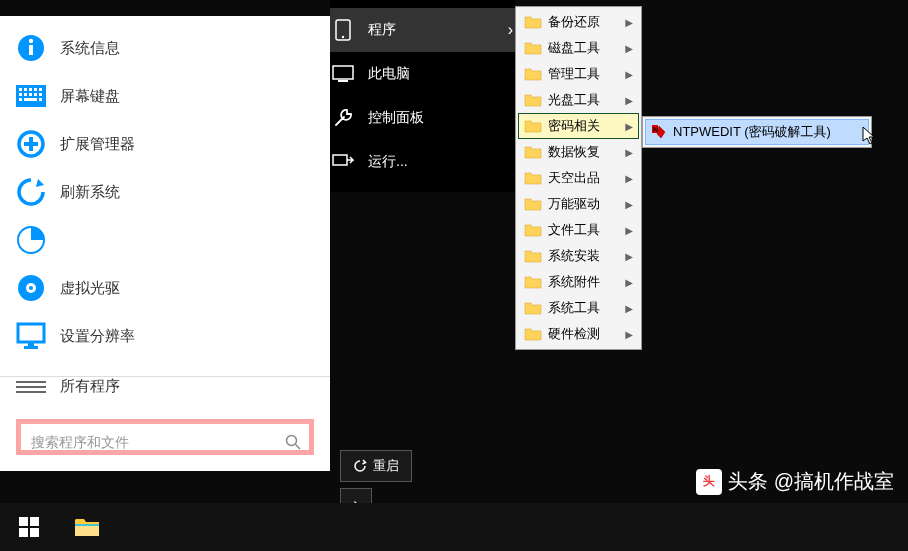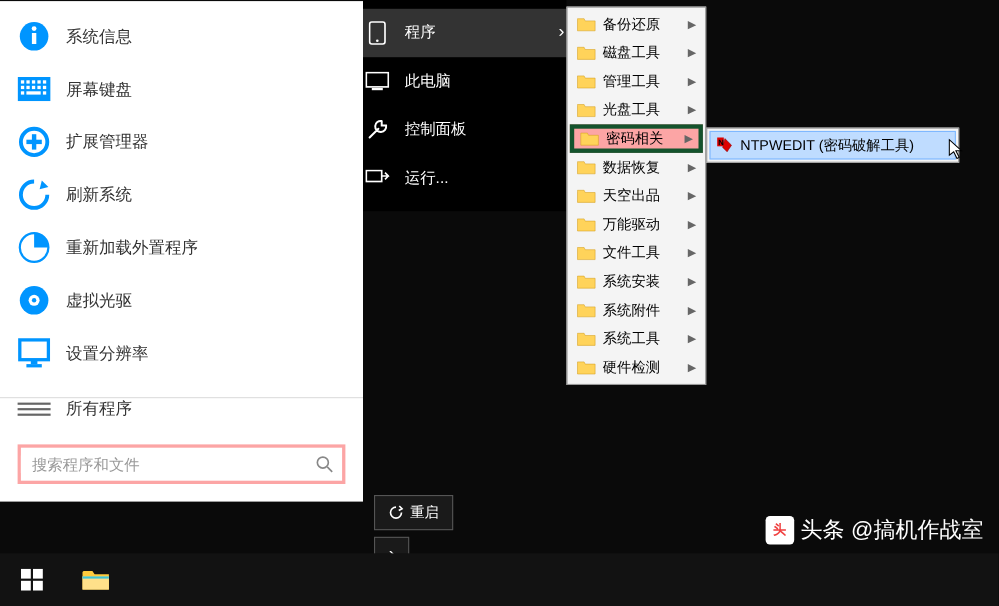--- a/index.html
+++ b/index.html
@@ -1,48 +1,48 @@
 <!DOCTYPE html>
 <html><head>
 <meta charset="utf-8">
 <style>
 * { margin: 0; padding: 0; box-sizing: border-box; font-family: "Microsoft YaHei", "Segoe UI", sans-serif; }
 body { width: 908px; height: 551px; background: #0a0a0a; overflow: hidden; position: relative; }
 
 
-.start-menu { position: absolute; left: 0; top: 1px; width: 330px; height: 455px; background: #fff; display: flex; flex-direction: column; }
+.start-menu { position: absolute; left: 0; top: 16px; width: 330px; height: 455px; background: #fff; display: flex; flex-direction: column; }
 .menu-items { flex: 1; padding: 8px 0; }
 .menu-item { display: flex; align-items: center; height: 48px; padding: 0 16px; cursor: pointer; }
 .menu-icon { width: 30px; height: 30px; margin-right: 14px; display: flex; align-items: center; justify-content: center; }
 .menu-label { font-size: 15px; color: #333; }
 .divider-row { display: flex; height: 40px; padding: 0 16px; border-top: 1px solid #ddd; margin-top: 8px; }
 .divider-row .bars { width: 30px; height: 20px; margin-right: 14px; display: flex; flex-direction: column; justify-content: center; gap: 3px; }
 .divider-row .bars span { height: 2px; background: #666; }
 .search-row { padding: 10px 16px 16px; }
-.search-box { position: relative; width: 100%; height: 36px; border: 3px solid #fca5a5; display: flex; align-items: center; }
+.search-box { position: relative; width: 100%; height: 36px; border: 5px solid #fca5a5; display: flex; align-items: flex-end; }
 .search-box input { flex: 1; border: none; outline: none; font-size: 14px; padding: 0 10px; color: #333; }
 .search-box input::placeholder { color: #999; }
 .search-icon { width: 32px; display: flex; align-items: center; justify-content: center; color: #888; }
 
 
 .dark-menu { position: absolute; left: 330px; top: 0; width: 185px; background: #000; padding: 8px 0; }
 .dark-item { display: flex; align-items: center; height: 44px; padding: 0 2px; color: #fff; cursor: pointer; font-size: 14px; }
 .dark-item.active { background: #333; }
 .dark-icon { width: 22px; height: 22px; margin-right: 14px; display: flex; align-items: center; justify-content: center; }
 .dark-chevron { margin-left: auto; color: #fff; font-size: 16px; }
 
 
 .restart-row { position: absolute; left: 340px; top: 450px; display: flex; gap: 6px; flex-direction: column; }
 .restart-btn { height: 32px; padding: 0 12px; background: #1a1a1a; border: 1px solid #555; color: #fff; display: flex; align-items: center; font-size: 13px; cursor: pointer; gap: 6px; }
 .restart-next { width: 32px; height: 32px; background: #1a1a1a; border: 1px solid #555; color: #fff; display: flex; align-items: center; justify-content: center; cursor: pointer; }
 
 
 .folder-menu { position: absolute; left: 515px; top: 6px; width: 127px; background: #f4f4f4; border: 1px solid #999; padding: 2px; }
 .folder-item { display: flex; align-items: center; height: 26px; padding: 0 6px; cursor: pointer; font-size: 13px; }
-.folder-item.active { background: #fca5a5; border: 4px solid #14532d; height: 26px; padding: 0 5px; }
+.folder-item.active { background: #fef9c3; border: 1px solid #14532d; height: 26px; padding: 0 5px; }
 .folder-icon { width: 18px; height: 14px; margin-right: 6px; }
 .folder-label { flex: 1; color: #000; }
 .folder-chevron { color: #666; font-size: 10px; }
 
 
 .app-menu { position: absolute; left: 642px; top: 116px; width: 230px; background: #f4f4f4; border: 1px solid #999; padding: 2px; }
 .app-item { display: flex; align-items: center; height: 26px; padding: 0 5px; cursor: pointer; font-size: 13px; background: #bfdcff; border: 1px solid #7fb8ff; }
 .app-icon { width: 16px; height: 16px; margin-right: 6px; }
 .app-label { color: #000; }
 
@@ -124,21 +124,20 @@
       <span class="menu-label">刷新系统</span>
     </div>
 
     <div class="menu-item">
       <span class="menu-icon blue-icon">
         <svg width="30" height="30" viewBox="0 0 30 30">
             <circle cx="15" cy="15" r="13" fill="none" stroke="#0095ff" stroke-width="2"></circle>
             <path d="M 15 15 L 15 2 A 13 13 0 0 1 28 15 Z" fill="#0095ff"></path>
           </svg>
       </span>
-      <span class="menu-label">重新加载外置程序</span>
     </div>
 
     <div class="menu-item">
       <span class="menu-icon blue-icon">
         <svg width="30" height="30" viewBox="0 0 30 30">
             <circle cx="15" cy="15" r="13" fill="#0095ff"></circle>
             <circle cx="15" cy="15" r="5" fill="#fff"></circle>
             <circle cx="15" cy="15" r="2" fill="#0095ff"></circle>
           </svg>
       </span>

